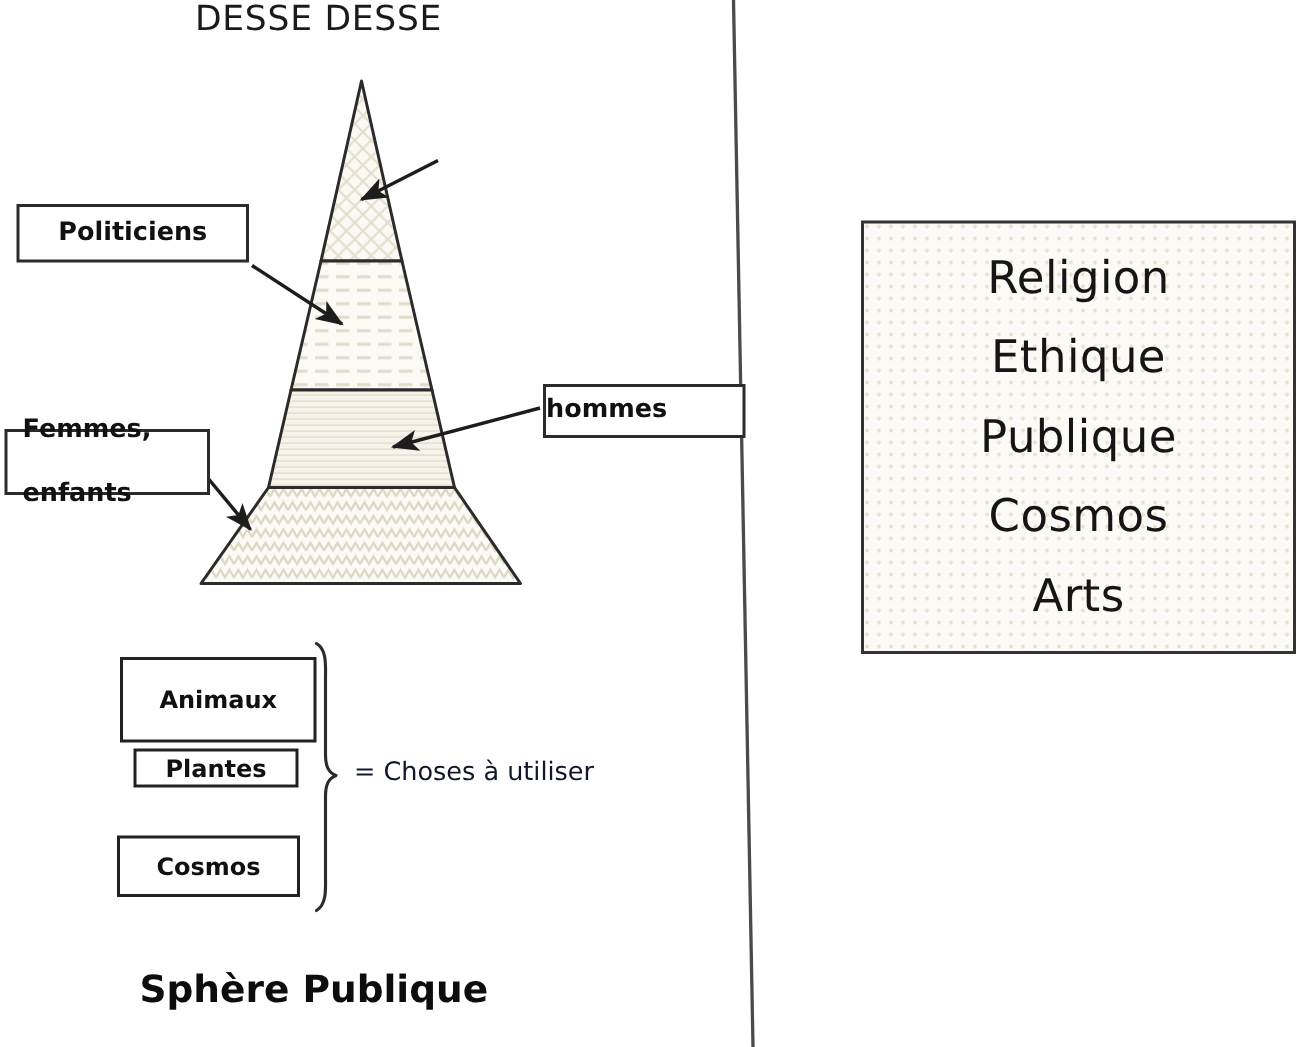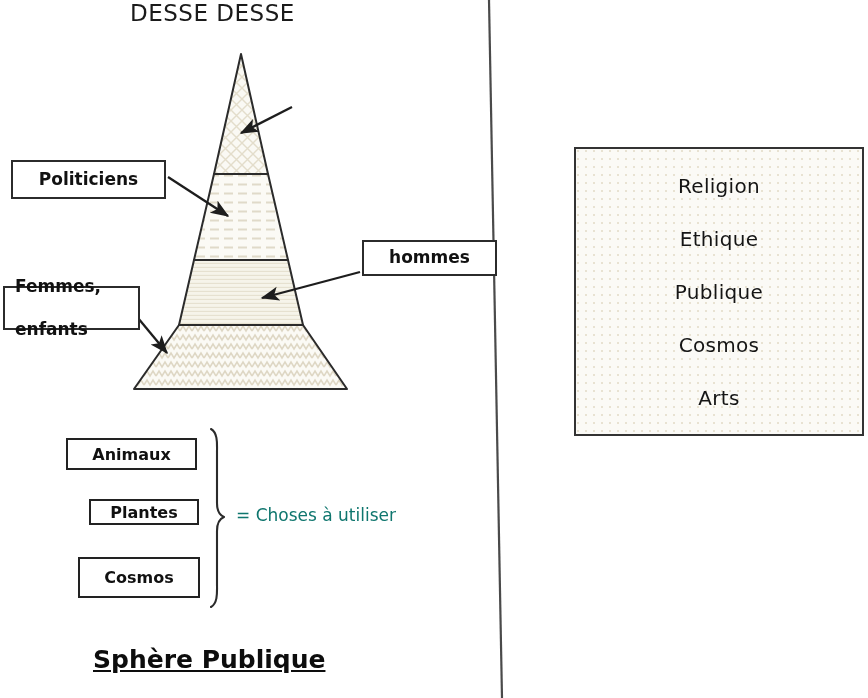--- a/index.html
+++ b/index.html
@@ -58,56 +58,56 @@
     line-height: 1.25;
   }
   .callout.center { justify-content: center; }
   .callout.left   { justify-content: flex-start; padding-left: 10px; }
 
   #callout-experts {
     left: 294px; top: 86px; width: 120px; height: 37px;
     justify-content: center;
   }
   #callout-politiciens {
-    left: 11px; top: 160px; width: 155px; height: 39px;
+    left: 11px; top: 136px; width: 155px; height: 39px;
     justify-content: center;
   }
   #callout-hommes {
-    left: 362px; top: 240px; width: 135px; height: 36px;
-    justify-content: center;
+    left: 362px; top: 256px; width: 135px; height: 36px;
+    justify-content: flex-start;
     z-index: 6;
   }
   #callout-femmes-enfants {
     left: 3px; top: 286px; width: 137px; height: 44px;
     align-items: center;
   }
   #callout-femmes-enfants .txt { display:block; }
 
   
   .util-box {
     box-sizing: border-box;
     border: 2px solid #222222;
     background: #ffffff;
     font-weight: bold;
     font-size: 16px;
     display: flex;
     align-items: center;
     justify-content: center;
     color: #111111;
   }
-  #util-animaux { left: 66px;  top: 438px; width: 131px; height: 32px; }
+  #util-animaux { left: 80px;  top: 438px; width: 131px; height: 57px; }
   #util-plantes { left: 89px;  top: 499px; width: 110px; height: 26px; }
   #util-cosmos  { left: 78px;  top: 557px; width: 122px; height: 41px; text-align: right; }
 
   #brace-caption {
     left: 236px;
     top: 505px;
     font-size: 17px;
     font-weight: 400;
-    color: #0f766e;
+    color: #0f172a;
     white-space: nowrap;
   }
 
   
   #private-panel {
     left: 574px;
     top: 147px;
     width: 290px;
     height: 289px;
     box-sizing: border-box;
@@ -116,33 +116,32 @@
     background-image:
       radial-gradient(circle at 2px 2px, #e8e2d2 1.1px, rgba(0,0,0,0) 1.3px);
     background-size: 8px 8px;
     display: flex;
     flex-direction: column;
     justify-content: space-around;
     align-items: center;
     padding: 10px 0;
   }
   #private-panel .panel-item {
-    font-size: 20px;
+    font-size: 30px;
     font-weight: 400;
     color: #151515;
     letter-spacing: 0.3px;
   }
 
   
   .sphere-title {
     font-size: 25px;
     font-weight: bold;
     color: #0d0d0d;
     white-space: nowrap;
-    text-decoration: underline;
   }
   #sphere-public  { left: 93px;  top: 645px; }
   #sphere-private { left: 645px; top: 645px; }
 </style>
 </head>
 <body>
 
 <div id="stage">
 
   <div class="abs" id="diagram-title">DESSE DESSE</div>

